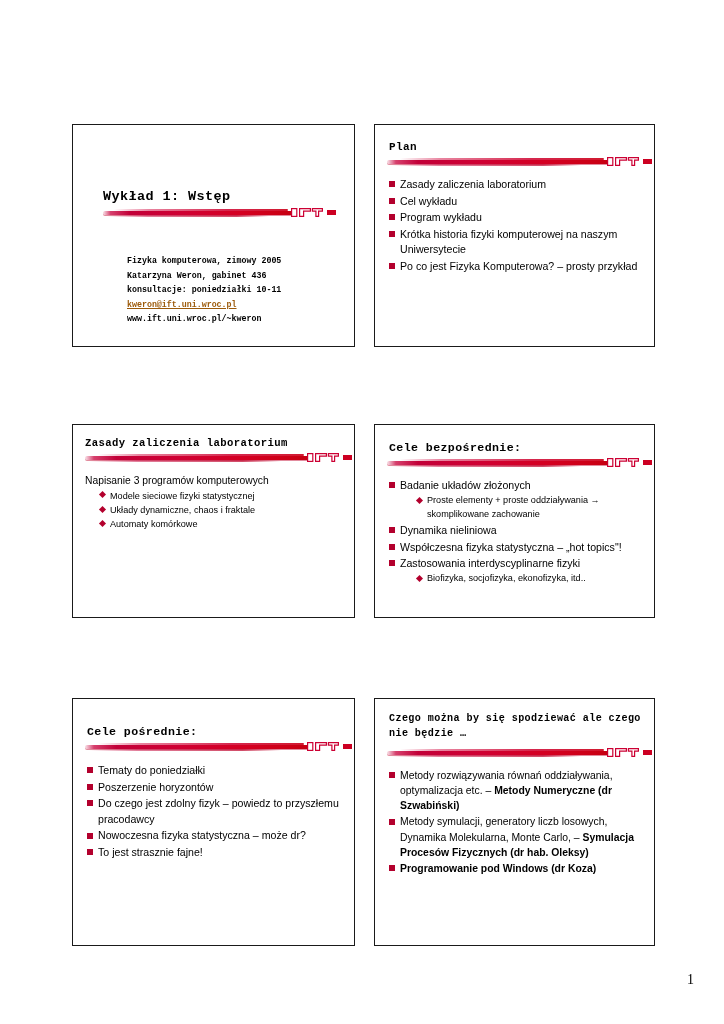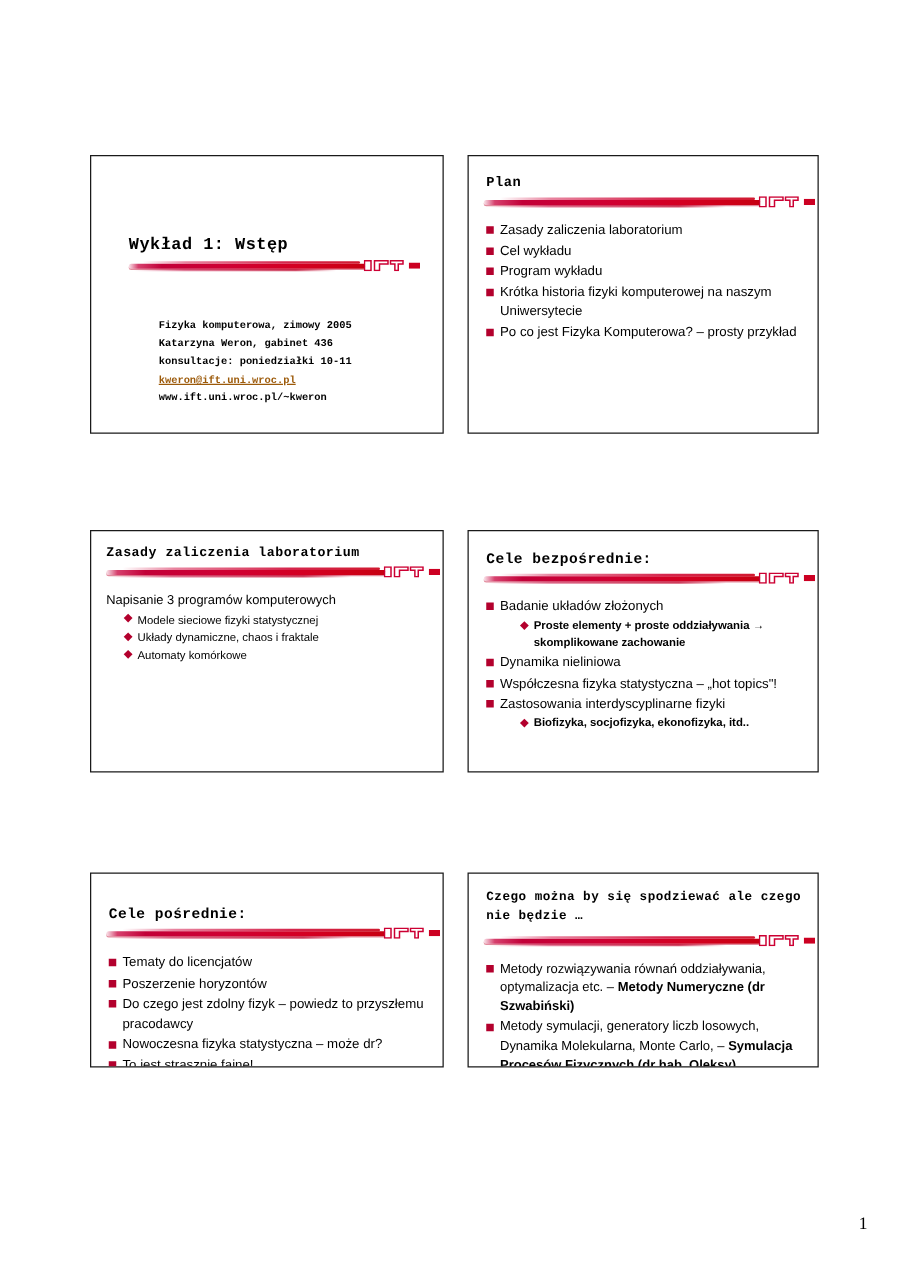--- a/index.html
+++ b/index.html
@@ -29,21 +29,21 @@
     background: #ffffff;
     border: 1.3px solid #1a1a1a;
     overflow: hidden;
   }
 
   
   .col-l { left: 72px; width: 216px; }
   .col-r { left: 374px; width: 281px; }
   .row-1 { top: 124px;  height: 223px; }
   .row-2 { top: 424px;  height: 194px; }
-  .row-3 { top: 698px;  height: 156px; }
+  .row-3 { top: 698px;  height: 248px; }
 
   .col-l.row-1 { width: 283px; }
   .col-l.row-2 { width: 283px; }
   .col-l.row-3 { width: 283px; }
 
   
   .slide-title {
     font-family: "Liberation Mono", "DejaVu Sans Mono", monospace;
     font-weight: bold;
     color: #000000;
@@ -152,21 +152,21 @@
   ul.sub-list > li::before {
     content: "";
     position: absolute;
     left: 1px;
     top: 0.38em;
     width: 5px;
     height: 5px;
     background: #b3002d;
     transform: rotate(45deg);
   }
-  li.no-marker { padding-left: 0; font-weight: bold; }
+  li.no-marker { padding-left: 0; }
   li.no-marker::before { display: none; }
 
   b, .b { font-weight: bold; }
 
   
   .s1 { padding: 16px; }
   .s1 .title-wrap { padding: 48px 0 0 14px; }
   .s1 .slide-title { font-size: 13.5px; }
   .s1 .rule-wrap { padding: 0 0 0 10px; }
   .s1 .contact {
@@ -385,21 +385,21 @@
             <path d="M8.6 0.6 H19.4 V3.2 H12.6 V8.4 H8.6 Z" fill="none" stroke="#cc0033" stroke-width="1.2"></path>
             <path d="M21.4 0.6 H31.4 V3.2 H27.6 V8.4 H24.9 V3.2 H21.4 Z" fill="none" stroke="#cc0033" stroke-width="1.2"></path>
           </svg>
           <svg width="9" height="5" viewBox="0 0 9 5" aria-hidden="true">
             <rect x="0" y="0" width="9" height="5" fill="#cc0022"></rect>
           </svg>
         </div>
       </div>
     </div>
     <ul class="bullet-list">
-      <li>Tematy do licencjatów</li>
+      <li>Tematy do poniedziałki</li>
       <li>Poszerzenie horyzontów</li>
       <li>Do czego jest zdolny fizyk – powiedz to przyszłemu pracodawcy</li>
       <li>Nowoczesna fizyka statystyczna – może dr?</li>
       <li>To jest strasznie fajne!</li>
     </ul>
   </div>
 
   <div class="slide s6 col-r row-3">
     <div class="title-wrap">
       <div class="slide-title">Czego można by się spodziewać ale czego nie będzie …</div>

